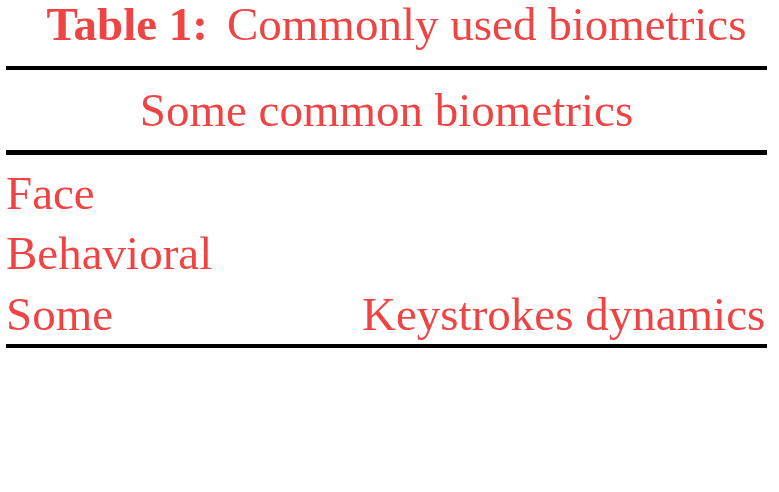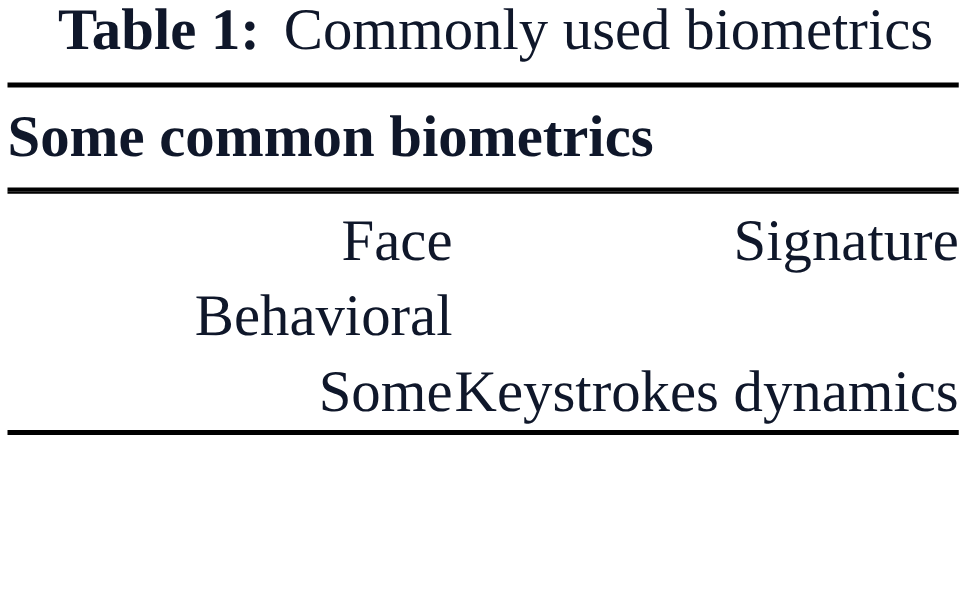--- a/index.html
+++ b/index.html
@@ -8,21 +8,21 @@
     background: #ffffff;
   }
   .page {
     position: relative;
     width: 779px;
     height: 492px;
     background: #ffffff;
     overflow: hidden;
     font-family: "Liberation Serif", "DejaVu Serif", serif;
     font-size: 47px;
-    color: #0f172a;
+    color: #ef4444;
   }
   .caption {
     height: 66px;
     line-height: 48px;
     text-align: center;
     padding-left: 14px;
     white-space: nowrap;
   }
   .caption-label {
     font-weight: bold;
@@ -34,35 +34,33 @@
   }
   .rule {
     background: #000000;
     width: 100%;
   }
   .rule.thick { height: 3.5px; }
   .rule.thin  { height: 2.5px; }
   .span-header {
     height: 80.5px;
     line-height: 80.5px;
-    text-align: left;
+    text-align: center;
     white-space: nowrap;
-    font-weight: bold;
   }
   .row {
     display: grid;
     grid-template-columns: 356px 1fr;
   }
   .header-row {
     height: 74.4px;
     line-height: 74.4px;
   }
   .tbody {
     padding-top: 8px;
-    text-align: right;
   }
   .tbody .row {
     height: 60.4px;
     line-height: 60.4px;
   }
   .cell {
     white-space: nowrap;
     overflow: visible;
   }
 </style>
@@ -82,21 +80,20 @@
     <div class="span-header">Some common biometrics</div>
 
     <div class="rule thin"></div>
 
 
     <div class="rule thin"></div>
 
     <div class="tbody">
       <div class="row">
         <div class="cell">Face</div>
-        <div class="cell">Signature</div>
       </div>
       <div class="row">
         <div class="cell">Behavioral</div>
       </div>
       <div class="row">
         <div class="cell">Some</div>
         <div class="cell">Keystrokes dynamics</div>
       </div>
     </div>
 

